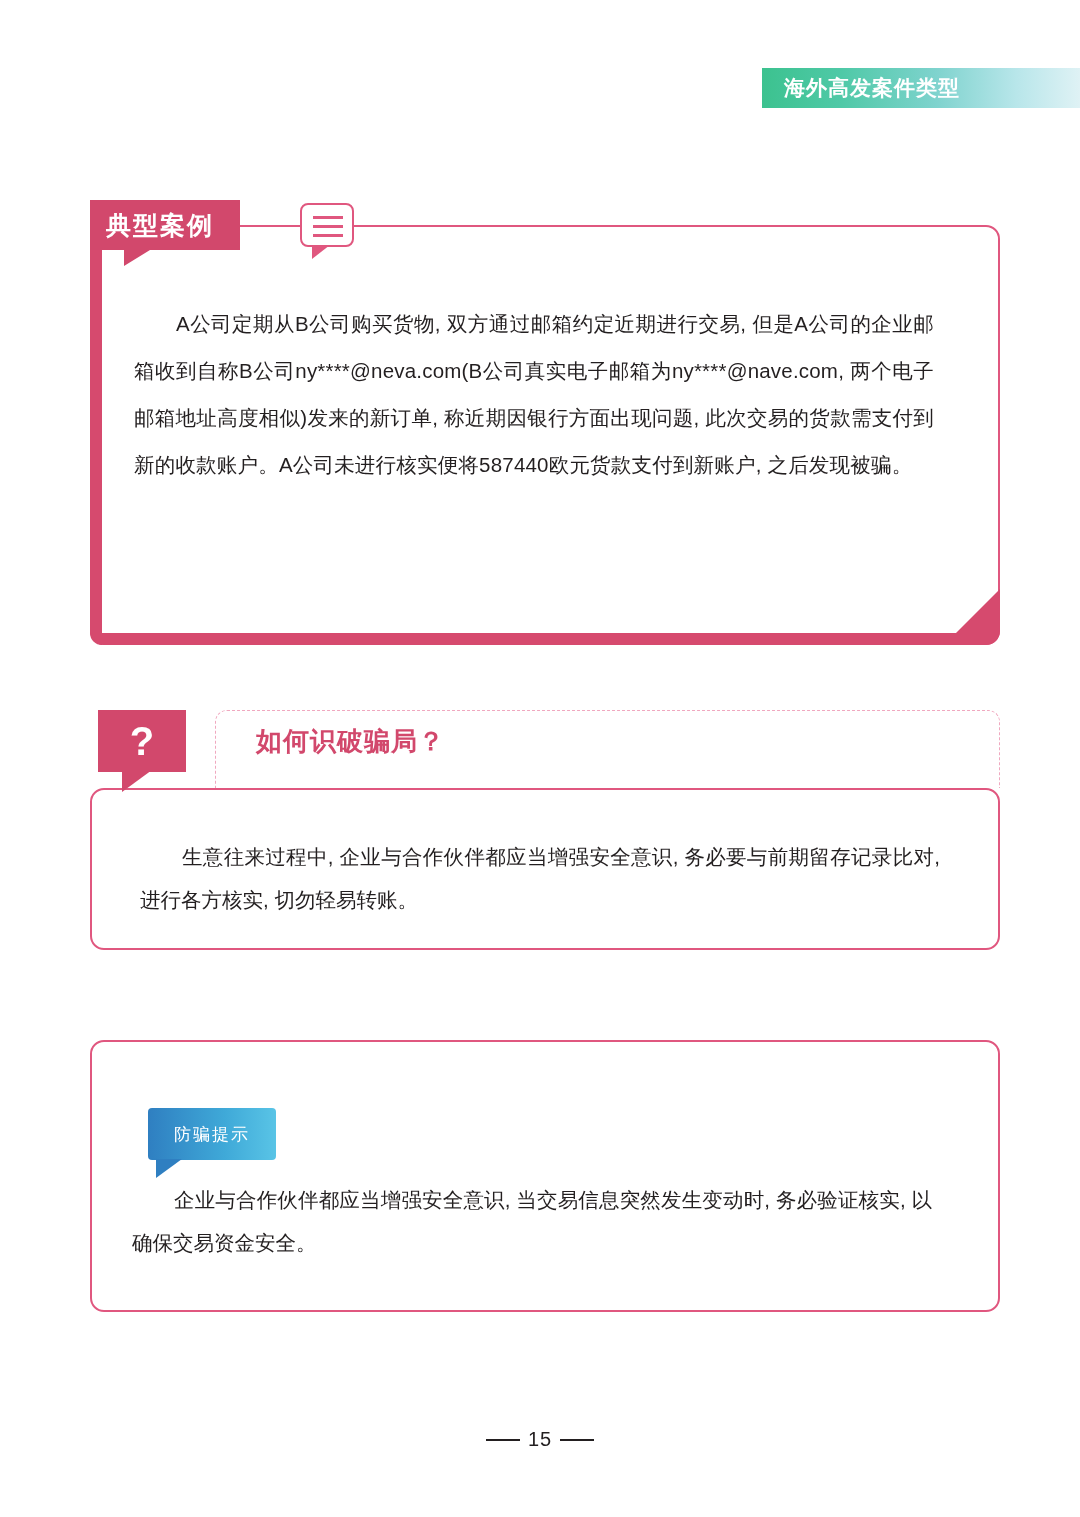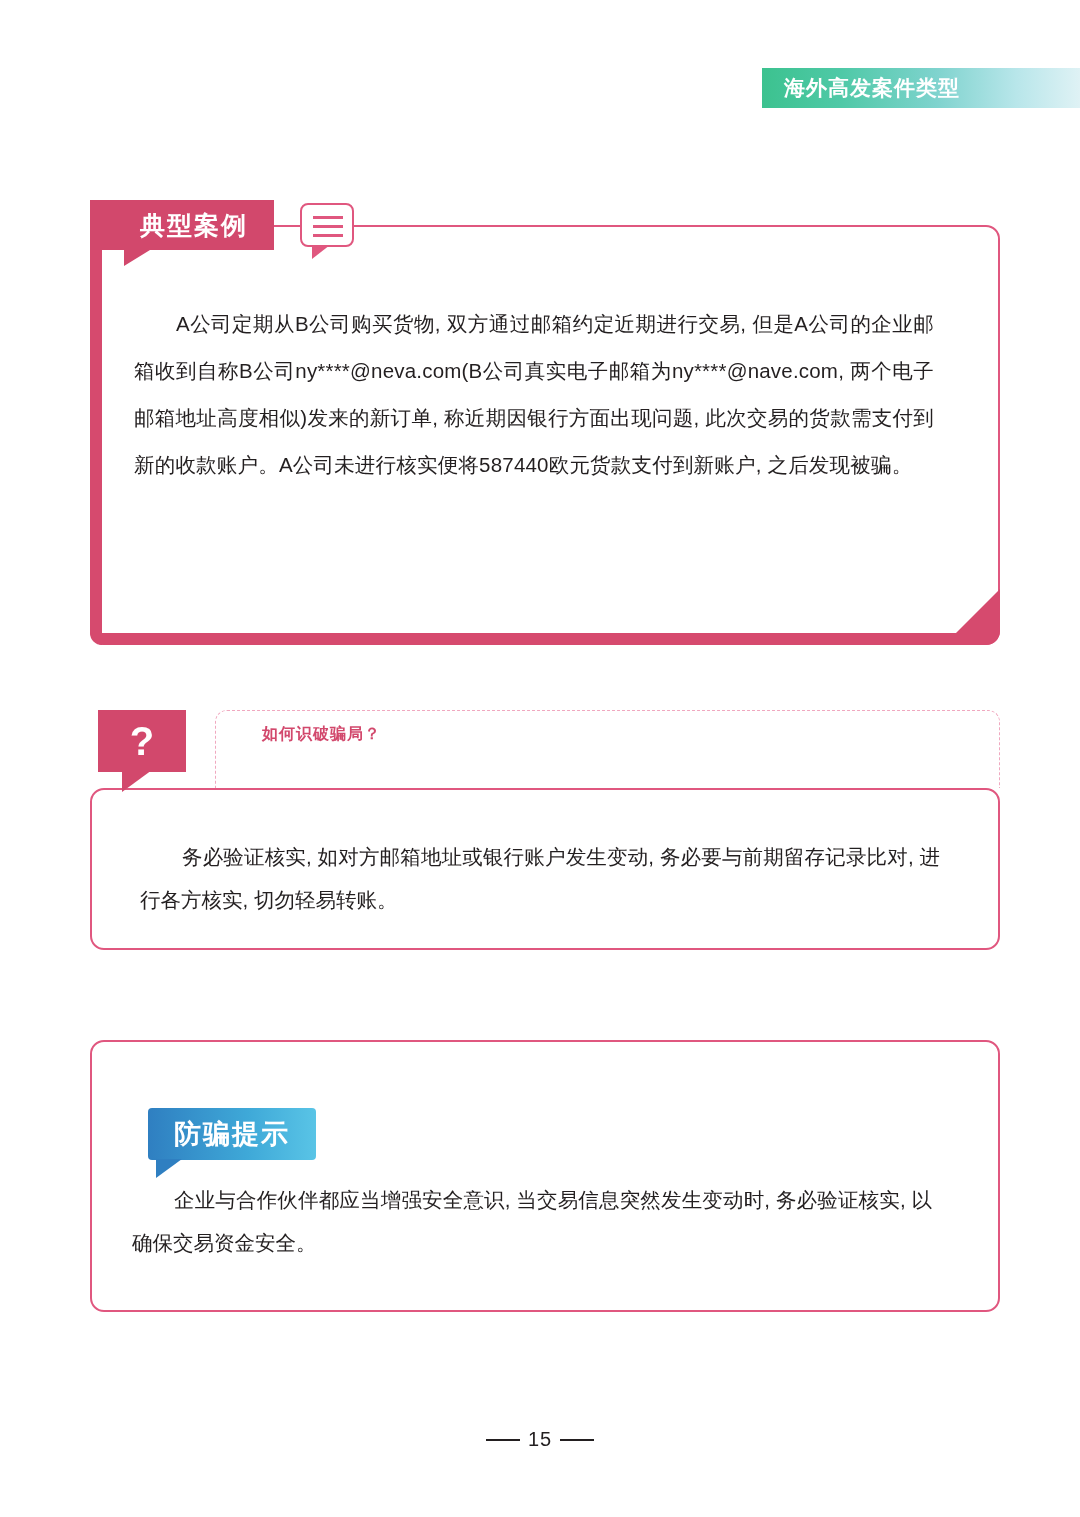--- a/index.html
+++ b/index.html
@@ -84,21 +84,21 @@
 
   .case-tag {
     position: absolute;
     left: 90px;
     top: 200px;
     height: 50px;
     background: #d2486c;
     color: #fff;
     display: flex;
     align-items: center;
-    padding: 0 26px 0 50px;
+    padding: 0 26px 0 16px;
     font-size: 25px;
     font-weight: bold;
     letter-spacing: 2px;
     z-index: 4;
   }
   .case-tag::after {
     content: "";
     position: absolute;
     left: 34px;
     bottom: -16px;
@@ -186,23 +186,23 @@
   .q-tag::after {
     content: "";
     position: absolute;
     left: 24px;
     bottom: -20px;
     border-right: 30px solid transparent;
     border-top: 22px solid #d2486c;
   }
   .q-title {
     position: absolute;
-    left: 262px;
+    left: 256px;
     top: 724px;
-    font-size: 16px;
+    font-size: 26px;
     font-weight: bold;
     color: #d2486c;
     letter-spacing: 1px;
   }
   .q-card {
     position: absolute;
     left: 90px;
     top: 788px;
     width: 910px;
     height: 162px;
@@ -242,22 +242,22 @@
     height: 52px;
     padding: 0 26px;
     background: linear-gradient(90deg, #2f7fc1 0%, #3fa9d8 60%, #59c4e6 100%);
     border-radius: 4px;
     display: flex;
     align-items: center;
     z-index: 3;
   }
   .tip-tag span {
     color: #ffffff;
-    font-size: 27px;
-    font-weight: bold;
+    font-size: 17px;
+    font-weight: normal;
     letter-spacing: 2px;
   }
   .tip-tag::after {
     content: "";
     position: absolute;
     left: 8px;
     bottom: -18px;
     border-right: 26px solid transparent;
     border-top: 19px solid #2f7fc1;
   }
@@ -314,21 +314,21 @@
     <i></i>
 </div>
 <div class="case-body">A公司定期从B公司购买货物, 双方通过邮箱约定近期进行交易, 但是A公司的企业邮箱收到自称B公司ny****@neva.com(B公司真实电子邮箱为ny****@nave.com, 两个电子邮箱地址高度相似)发来的新订单, 称近期因银行方面出现问题, 此次交易的货款需支付到新的收款账户。A公司未进行核实便将587440欧元货款支付到新账户, 之后发现被骗。</div>
 
 <div class="q-dashed"></div>
 <div class="q-tag">
   <span>?</span>
 </div>
 <div class="q-title">如何识破骗局？</div>
 <div class="q-card"></div>
-<div class="q-body">务必验证核实, 如对方邮箱地址或银行账户发生变动, 务必要与前期留存记录比对, 进行各方核实, 切勿轻易转账。</div>
+<div class="q-body">生意往来过程中, 企业与合作伙伴都应当增强安全意识, 务必要与前期留存记录比对, 进行各方核实, 切勿轻易转账。</div>
 
 <div class="tip-card"></div>
 <div class="tip-tag">
   <span>防骗提示</span>
 </div>
 <div class="tip-body">企业与合作伙伴都应当增强安全意识, 当交易信息突然发生变动时, 务必验证核实, 以确保交易资金安全。</div>
 
 <div class="footer">
   <span class="rule"></span>
   <span class="pageno">15</span>

